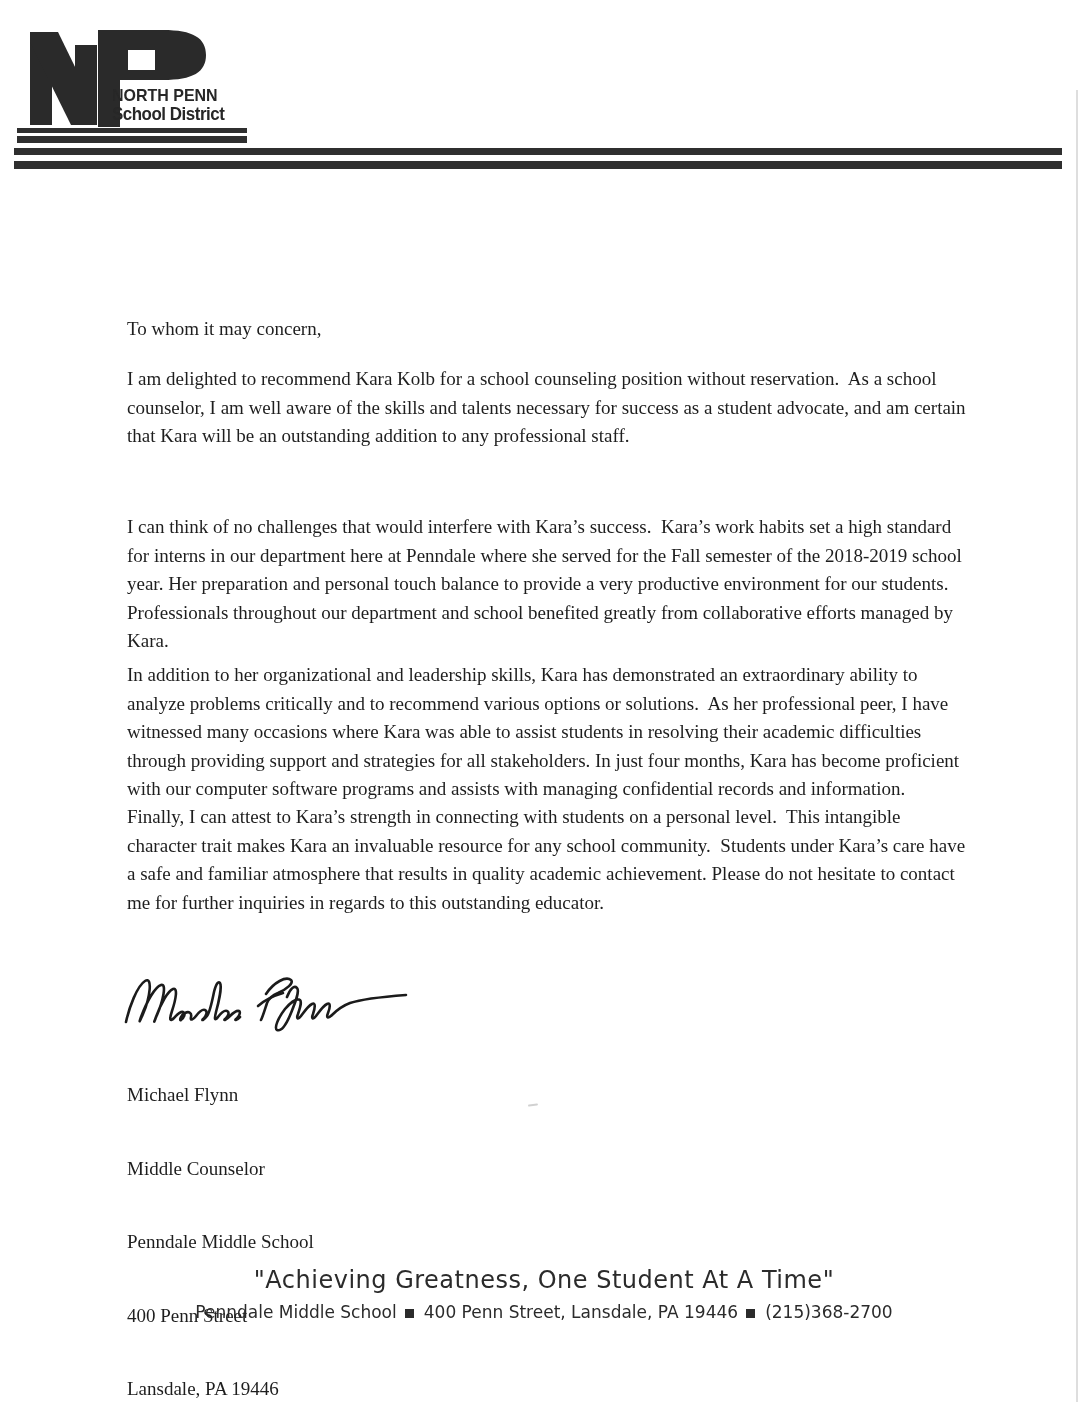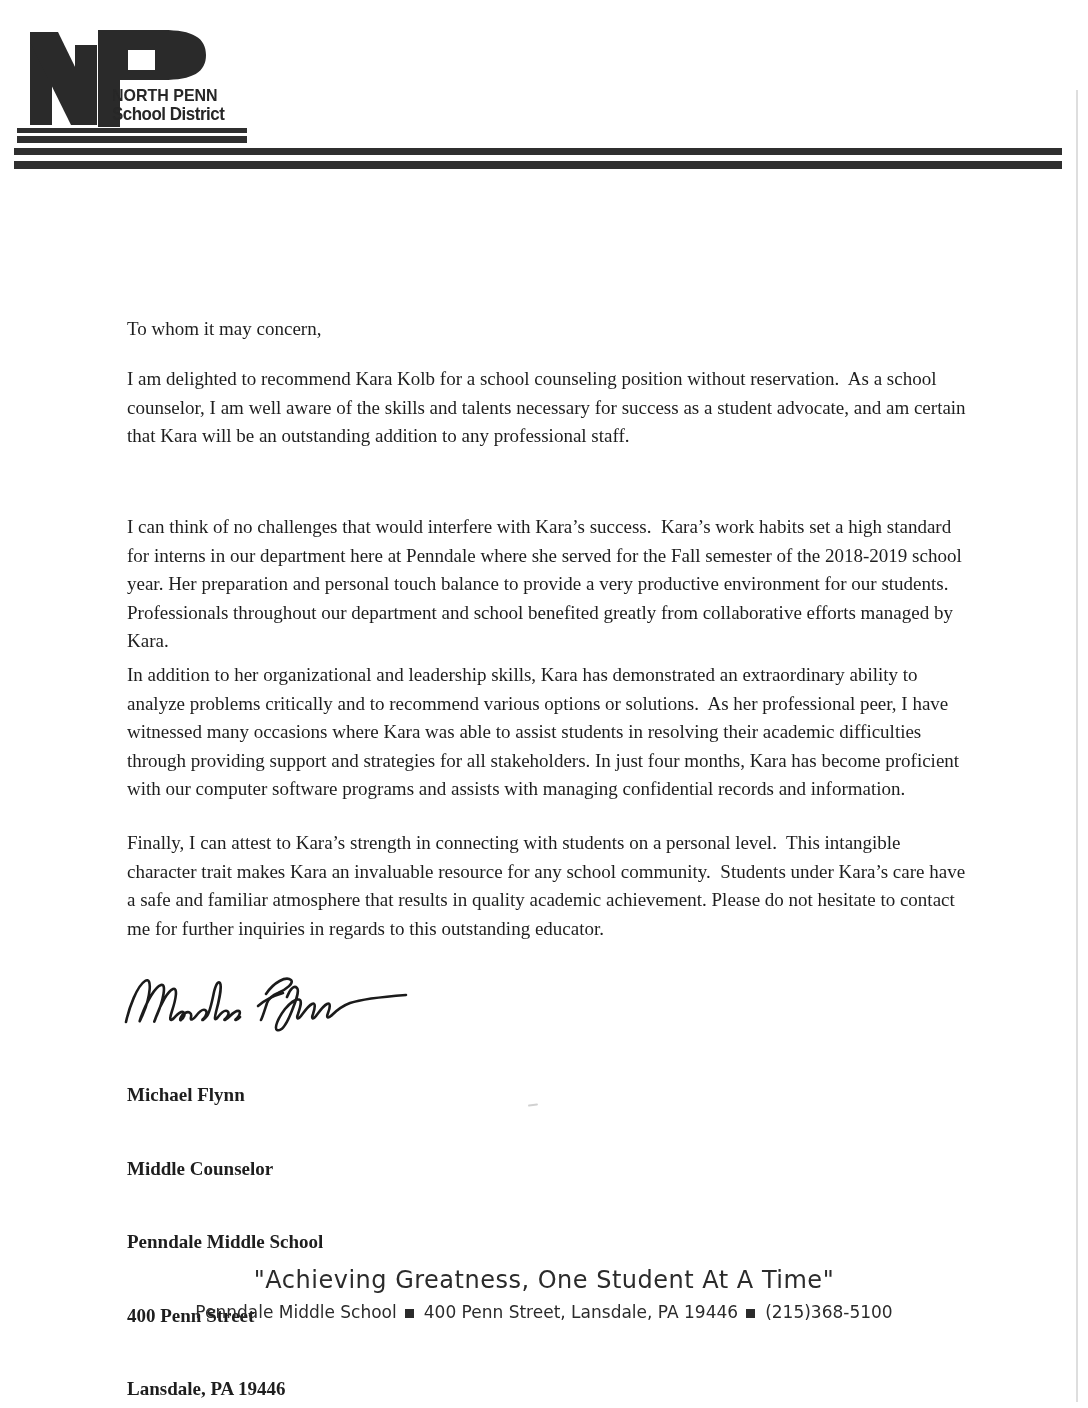--- a/index.html
+++ b/index.html
@@ -66,39 +66,39 @@
     font-size: 19px;
     line-height: 28.5px;
     white-space: pre-wrap;
     color: #1e1e1e;
   }
   .date        { top: 241px; }
   .salutation  { top: 315px; }
   .para-1      { top: 365px; }
   .para-2      { top: 467px; margin-top: 46px; }
   .para-3      { top: 621px; margin-top: 40px; }
-  .para-4      { top: 829px; }
+  .para-4      { top: 803px; }
   .closing     { top: 952px; }
 
   .signature-svg {
     position: absolute;
     left: 122px;
     top: 966px;
     width: 295px;
     height: 74px;
   }
   .sig-block {
     position: absolute;
     left: 127px;
     top: 1034px;
     font-size: 19px;
     line-height: 24.5px;
     white-space: pre-wrap;
   }
-  .sig-block div { height: 24.5px; font-weight: bold; }
+  .sig-block div { height: 24.5px; }
 
   
   .footer-quote {
     position: absolute;
     left: 0;
     top: 1266px;
     width: 1088px;
     text-align: center;
     font-family: "DejaVu Sans", sans-serif;
     font-size: 24px;
@@ -196,19 +196,19 @@
     <div>Michael Flynn</div>
     <div>Middle Counselor</div>
     <div>Penndale Middle School</div>
     <div>400 Penn Street</div>
     <div>Lansdale, PA 19446</div>
     
   </div>
 
   <div class="footer-quote">"Achieving Greatness, One Student At A Time"</div>
   <div class="footer-info">
-    <span class="seg">Penndale Middle School</span><span class="sq"></span><span class="seg">400 Penn Street, Lansdale, PA 19446</span><span class="sq"></span><span class="seg">(215)368-5100</span>
+    <span class="seg">Penndale Middle School</span><span class="sq"></span><span class="seg">400 Penn Street, Lansdale, PA 19446</span><span class="sq"></span><span class="seg">(215)368-2700</span>
   </div>
 
   <div class="scan-line"></div>
   <div class="scan-speck"></div>
 
 </div>
 
 </body></html>

